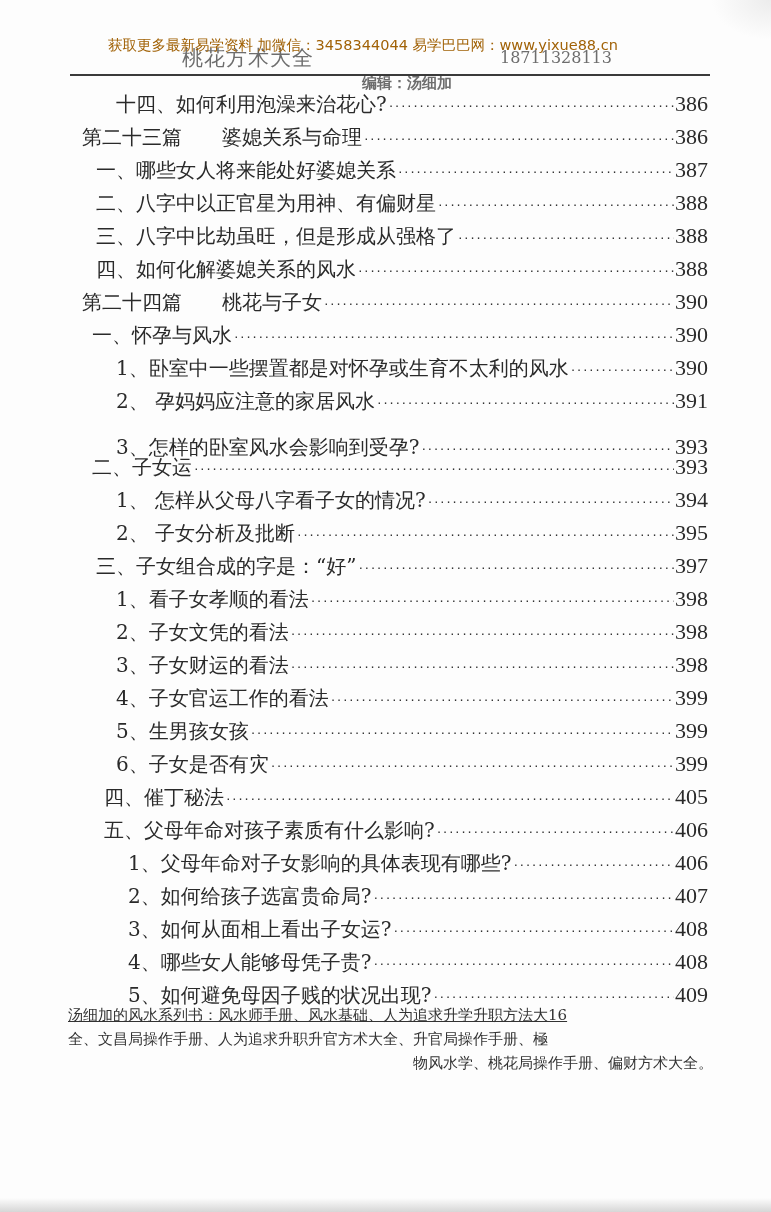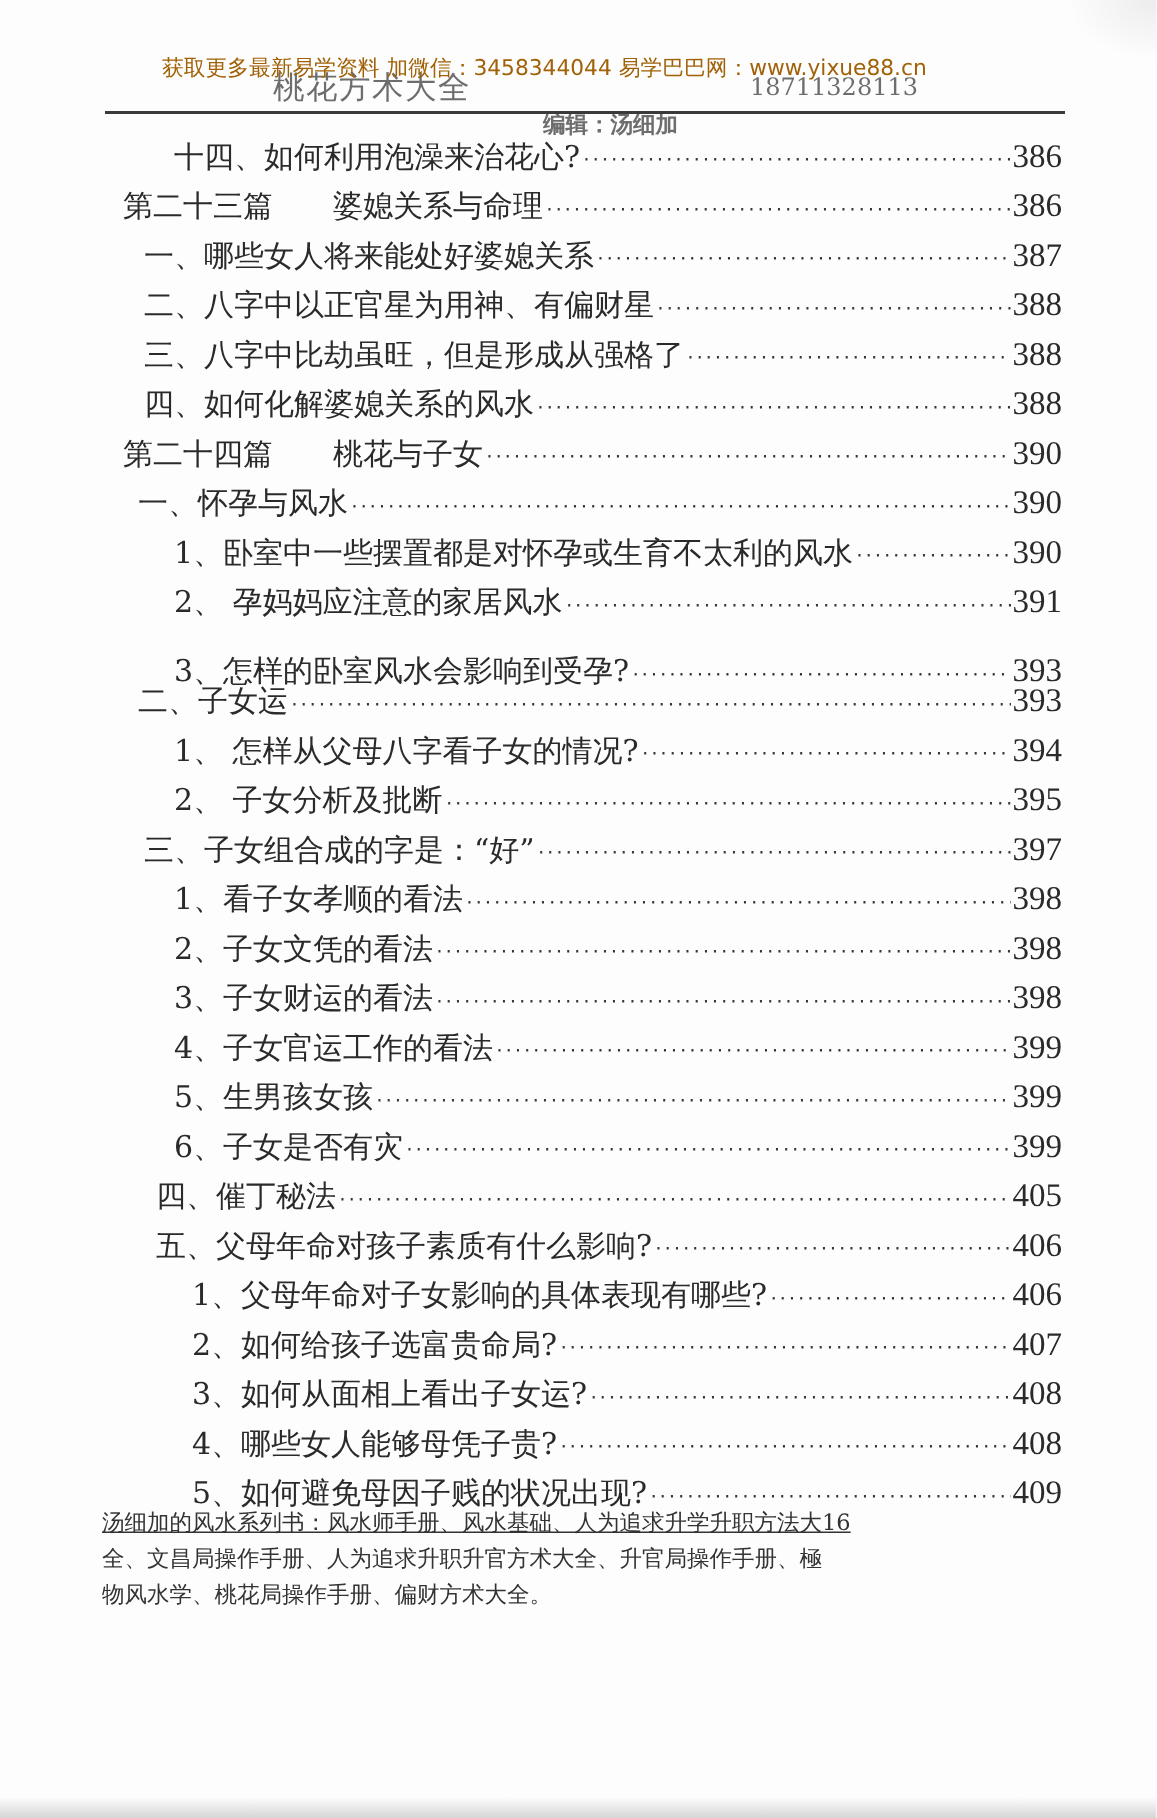--- a/index.html
+++ b/index.html
@@ -46,21 +46,21 @@
       flex: 1 1 auto; overflow: hidden; height: 28px; margin: 0 1px;
       font-family: "DejaVu Sans Mono", monospace; font-size: 11px; letter-spacing: -0.5px;
       line-height: 34px; color: #333;
     }
     .toc-row .leader::before {
       content: "································································································································";
     }
     .toc-row .page { flex: 0 0 auto; font-family: "Liberation Serif", "DejaVu Serif", serif; font-size: 22px; }
     .footer { position: absolute; left: 68px; top: 1003px; width: 645px; font-size: 15px; line-height: 24px; color: #333; }
     .footer .line1 { display: flex; justify-content: flex-start; text-decoration: underline; }
-    .footer .line3 { text-align: left; }
+    .footer .line3 { text-align: right; }
   </style>
 </head>
 <body>
 
 <div class="page-corner"></div>
 
 <div class="header">
   <span class="title">桃花方术大全</span>
   <span class="editor">编辑：汤细加</span>
   <span class="phone">18711328113</span>

